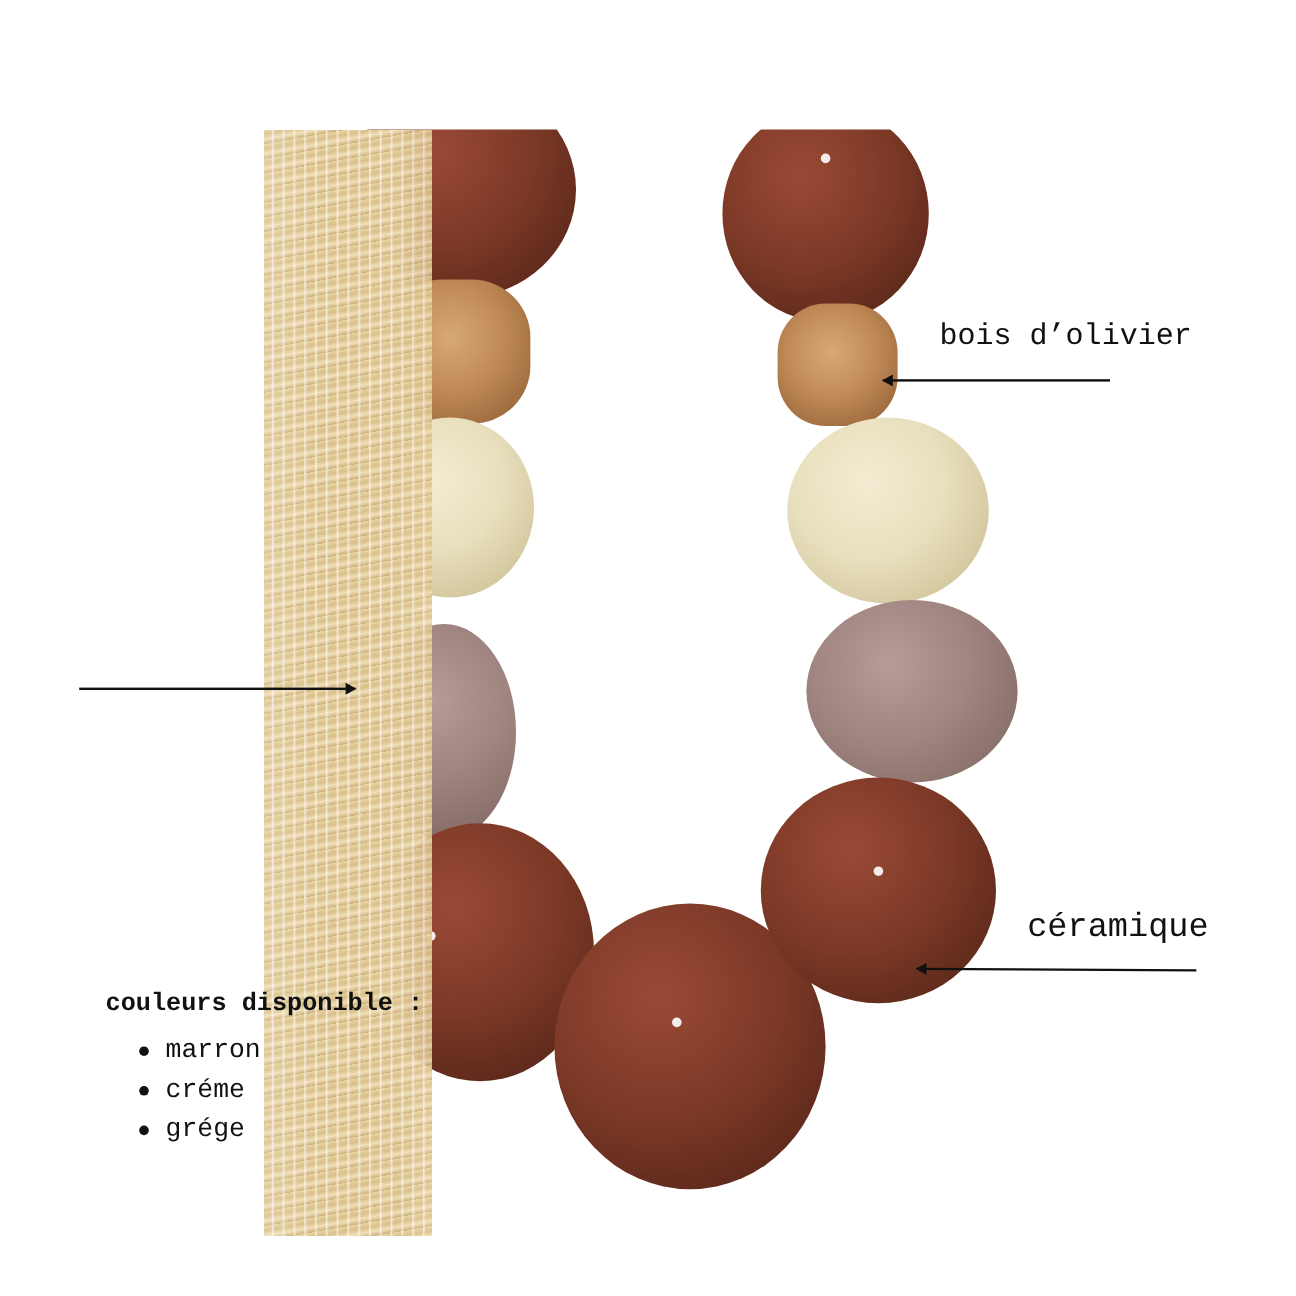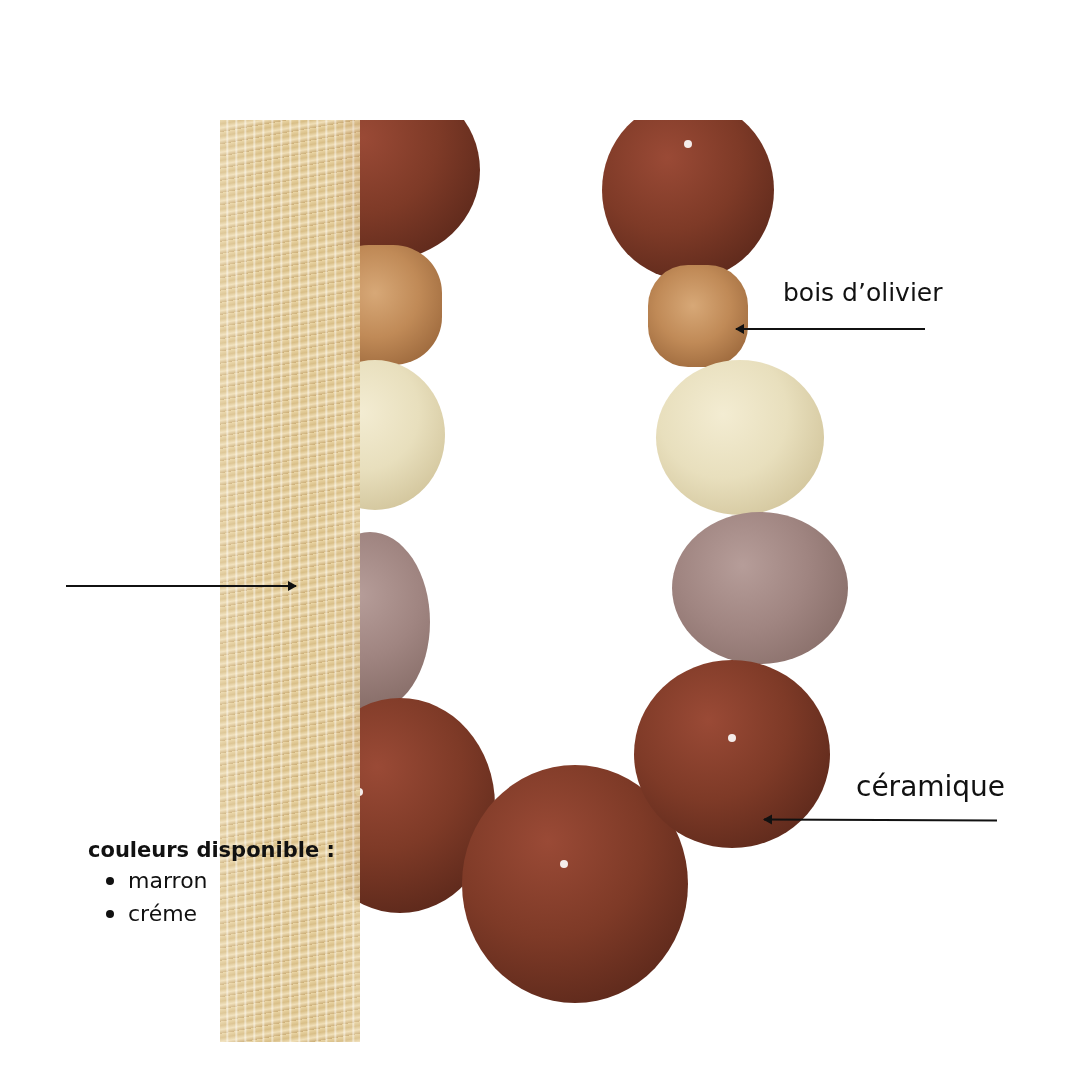--- a/index.html
+++ b/index.html
@@ -1,37 +1,37 @@
 <!DOCTYPE html>
 <html><head>
 <meta charset="utf-8">
 <style>
   html, body { margin: 0; padding: 0; }
   body { width: 1080px; height: 1080px; background: #ffffff; position: relative; overflow: hidden; font-family: "DejaVu Sans", "Liberation Sans", sans-serif; }
-  .scene { position: absolute; left: 0; top: 12px; width: 1080px; height: 932px; }
+  .scene { position: absolute; left: 0; top: 0; width: 1080px; height: 932px; font-family: Liberation Mono, monospace; }
   .photo { position: absolute; left: 220px; top: 108px; width: 640px; height: 922px; overflow: hidden; }
   .bead { position: absolute; border-radius: 50%; }
   .bead.marron { background: radial-gradient(circle at 38% 32%, #9a4a36 0%, #7e3a27 45%, #5f2a1c 80%, #4a2016 100%); }
   .bead.creme { background: radial-gradient(circle at 40% 35%, #f3ecd2 0%, #e8dfbd 45%, #d3c69d 80%, #bfb088 100%); }
   .bead.grege { background: radial-gradient(circle at 40% 35%, #b69d99 0%, #a08581 45%, #8a706b 80%, #735b57 100%); }
   .bead.wood { border-radius: 40%; background: radial-gradient(circle at 45% 40%, #d7a877 0%, #c08a57 45%, #a06c3f 80%, #8a5a33 100%); }
   .bead .shine { position: absolute; width: 8px; height: 8px; border-radius: 50%; background: #ffffff; opacity: 0.9; }
   .rope { position: absolute; left: 0; top: 0; width: 140px; height: 922px;
     background:
       repeating-linear-gradient(90deg, rgba(255,255,255,0.0) 0px, rgba(255,255,255,0.0) 6px, rgba(255,255,255,0.6) 7px, rgba(255,255,255,0.0) 9px),
       repeating-linear-gradient(170deg, #e9d4a4 0px, #d9bf88 4px, #f0dfb8 8px, #cdb07a 12px);
     -webkit-mask-image: linear-gradient(90deg, rgba(0,0,0,0.85), #000 30%, #000 80%, rgba(0,0,0,0.9));
   }
   .label { position: absolute; color: #111; font-size: 25px; white-space: nowrap; }
   .arrow { position: absolute; height: 2px; background: #111; }
   .arrow.left::before { content: ""; position: absolute; left: -1px; top: -4px; border-right: 9px solid #111; border-top: 5px solid transparent; border-bottom: 5px solid transparent; }
   .arrow.right::after { content: ""; position: absolute; right: -1px; top: -4px; border-left: 9px solid #111; border-top: 5px solid transparent; border-bottom: 5px solid transparent; }
   .colors { position: absolute; left: 88px; top: 814px; color: #111; }
   .colors-title { font-weight: bold; font-size: 21px; margin: 12px 0 2px 0; }
-  .colors ul { margin: 0; padding: 0 0 0 40px; list-style: none; }
+  .colors ul { margin: 10px; padding: 0 0 0 40px; list-style: none; }
   .colors li { position: relative; font-size: 22px; line-height: 33px; }
   .colors li::before { content: ""; position: absolute; left: -22px; top: 13px; width: 8px; height: 8px; border-radius: 50%; background: #111; }
 </style>
 </head>
 <body>
 
 <div class="scene">
   <div class="photo">
 
     <div class="bead marron" style="left:70px; top:-40px; width:190px; height:180px;"></div>
@@ -65,15 +65,16 @@
   <div class="arrow right" style="left:66px; top:573px; width:230px;"></div>
 
   <div class="label" style="left:856px; top:758px; font-size:28px;text-align:center;">céramique</div>
   <div class="arrow left" style="left:764px; top:807px; width:233px; transform: rotate(0.3deg);"></div>
 
   <div class="colors">
     <p class="colors-title">couleurs disponible :</p>
     <ul>
       <li>marron</li>
       <li>créme</li>
+      <li>grége</li>
     </ul>
   </div>
 </div>
 
 </body></html>

